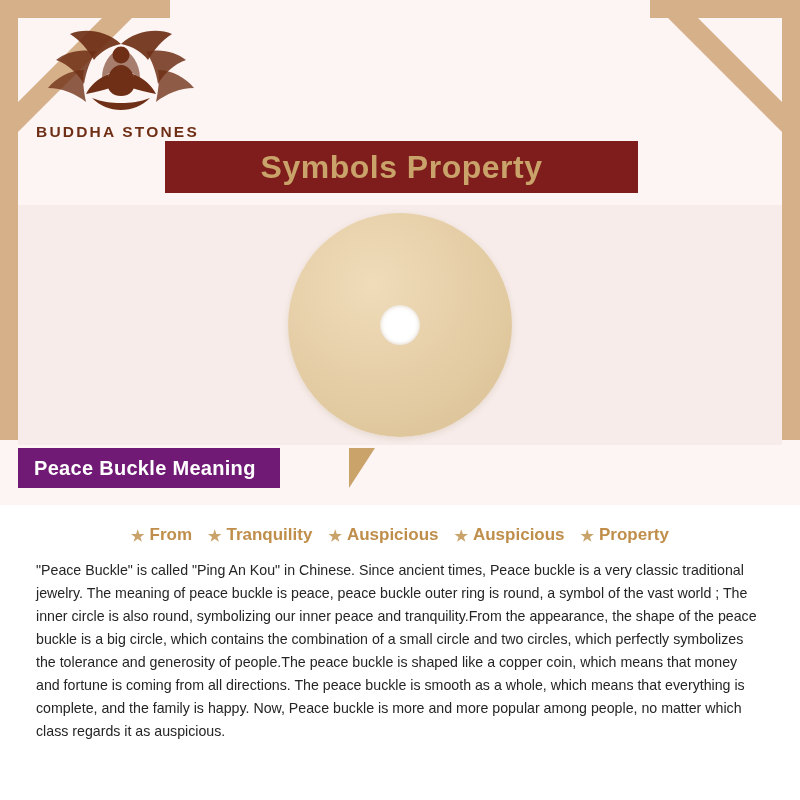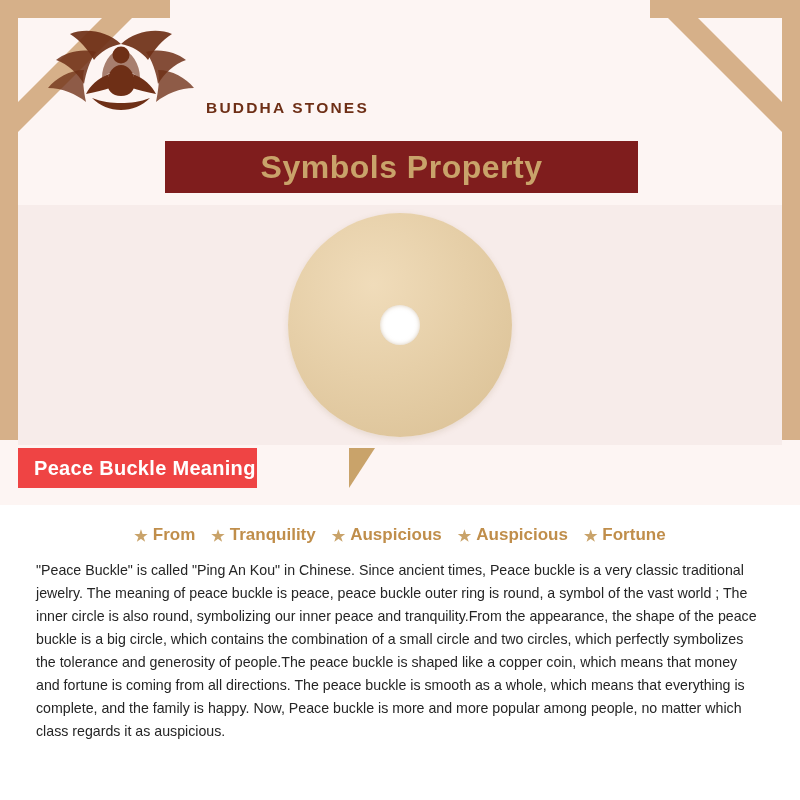--- a/index.html
+++ b/index.html
@@ -113,21 +113,22 @@
     width: 0; height: 0;
     border-bottom: 56px solid #ffffff;
     border-left: 56px solid transparent;
   }
 
   
   .logo-block {
     position: absolute;
     left: 0; right: 0; top: 22px;
     display: flex;
-    align-items: flex-end;
+    flex-direction: column;
+    align-items: flex-start;
     padding-left: 36px;
   }
   .logo-mark {
     width: 170px;
     height: 95px;
     display: block;
   }
   .brand-name {
     margin-top: 6px;
     font-size: 15.5px;
@@ -178,24 +179,24 @@
     border-radius: 50%;
     background: #ffffff;
     box-shadow: inset 0 0 4px rgba(180,150,110,0.5);
   }
 
   
   .ribbon {
     position: absolute;
     left: 18px; top: 448px;
     height: 40px;
-    background: #ef4444;
-    display: flex;
-    align-items: center;
-    padding: 0 1px 0 16px;
+    background: #701a75;
+    display: flex;
+    align-items: center;
+    padding: 0 24px 0 16px;
   }
   .ribbon .ribbon-text {
     color: #ffffff;
     font-size: 20px;
     font-weight: bold;
     letter-spacing: 0.3px;
     white-space: nowrap;
   }
   .ribbon-tail {
     position: absolute;
@@ -315,19 +316,19 @@
       <span class="kw">
         <span class="star">★</span>
         <span>Auspicious</span>
       </span>
       <span class="kw">
         <span class="star">★</span>
         <span>Auspicious</span>
       </span>
       <span class="kw">
         <span class="star">★</span>
-        <span>Fortune</span>
+        <span>Property</span>
       </span>
     </div>
     <p class="body-copy">"Peace Buckle" is called "Ping An Kou" in Chinese. Since ancient times, Peace buckle is a very classic traditional jewelry. The meaning of peace buckle is peace, peace buckle outer ring is round, a symbol of the vast world ; The inner circle is also round, symbolizing our inner peace and tranquility.From the appearance, the shape of the peace buckle is a big circle, which contains the combination of a small circle and two circles, which perfectly symbolizes the tolerance and generosity of people.The peace buckle is shaped like a copper coin, which means that money and fortune is coming from all directions. The peace buckle is smooth as a whole, which means that everything is complete, and the family is happy. Now, Peace buckle is more and more popular among people, no matter which class regards it as auspicious.</p>
   </div>
 
 </div>
 
 </body></html>

